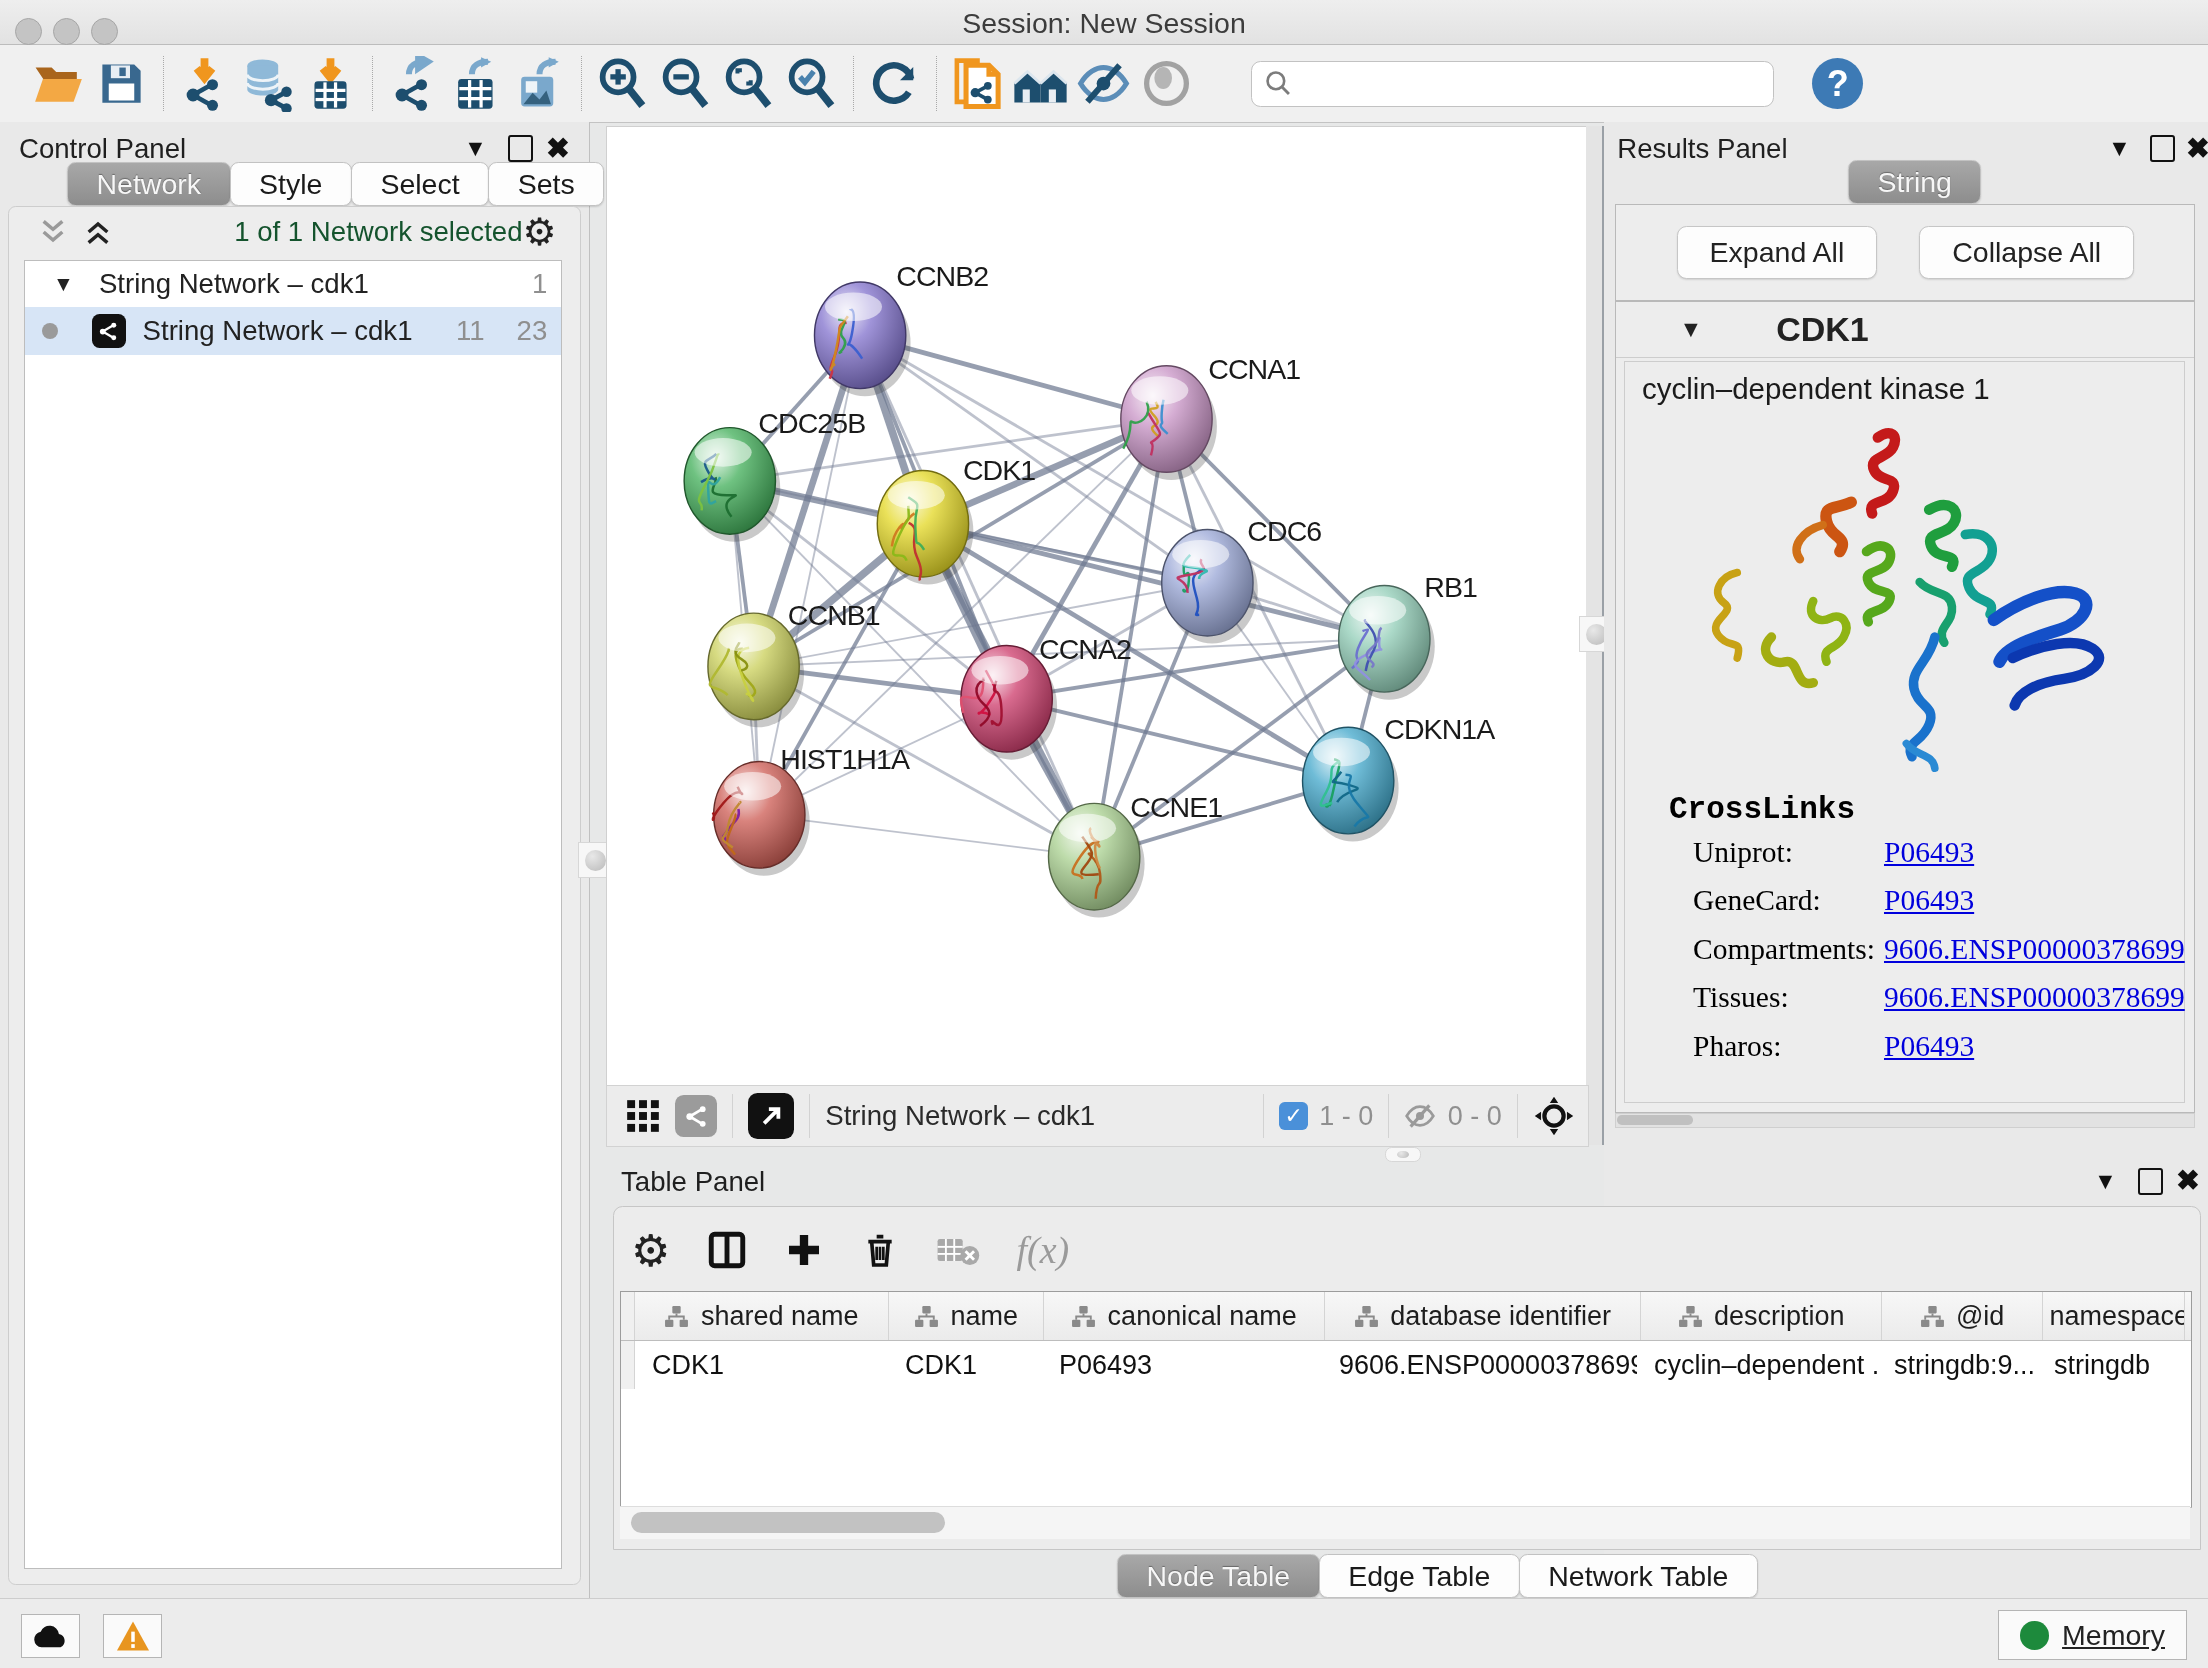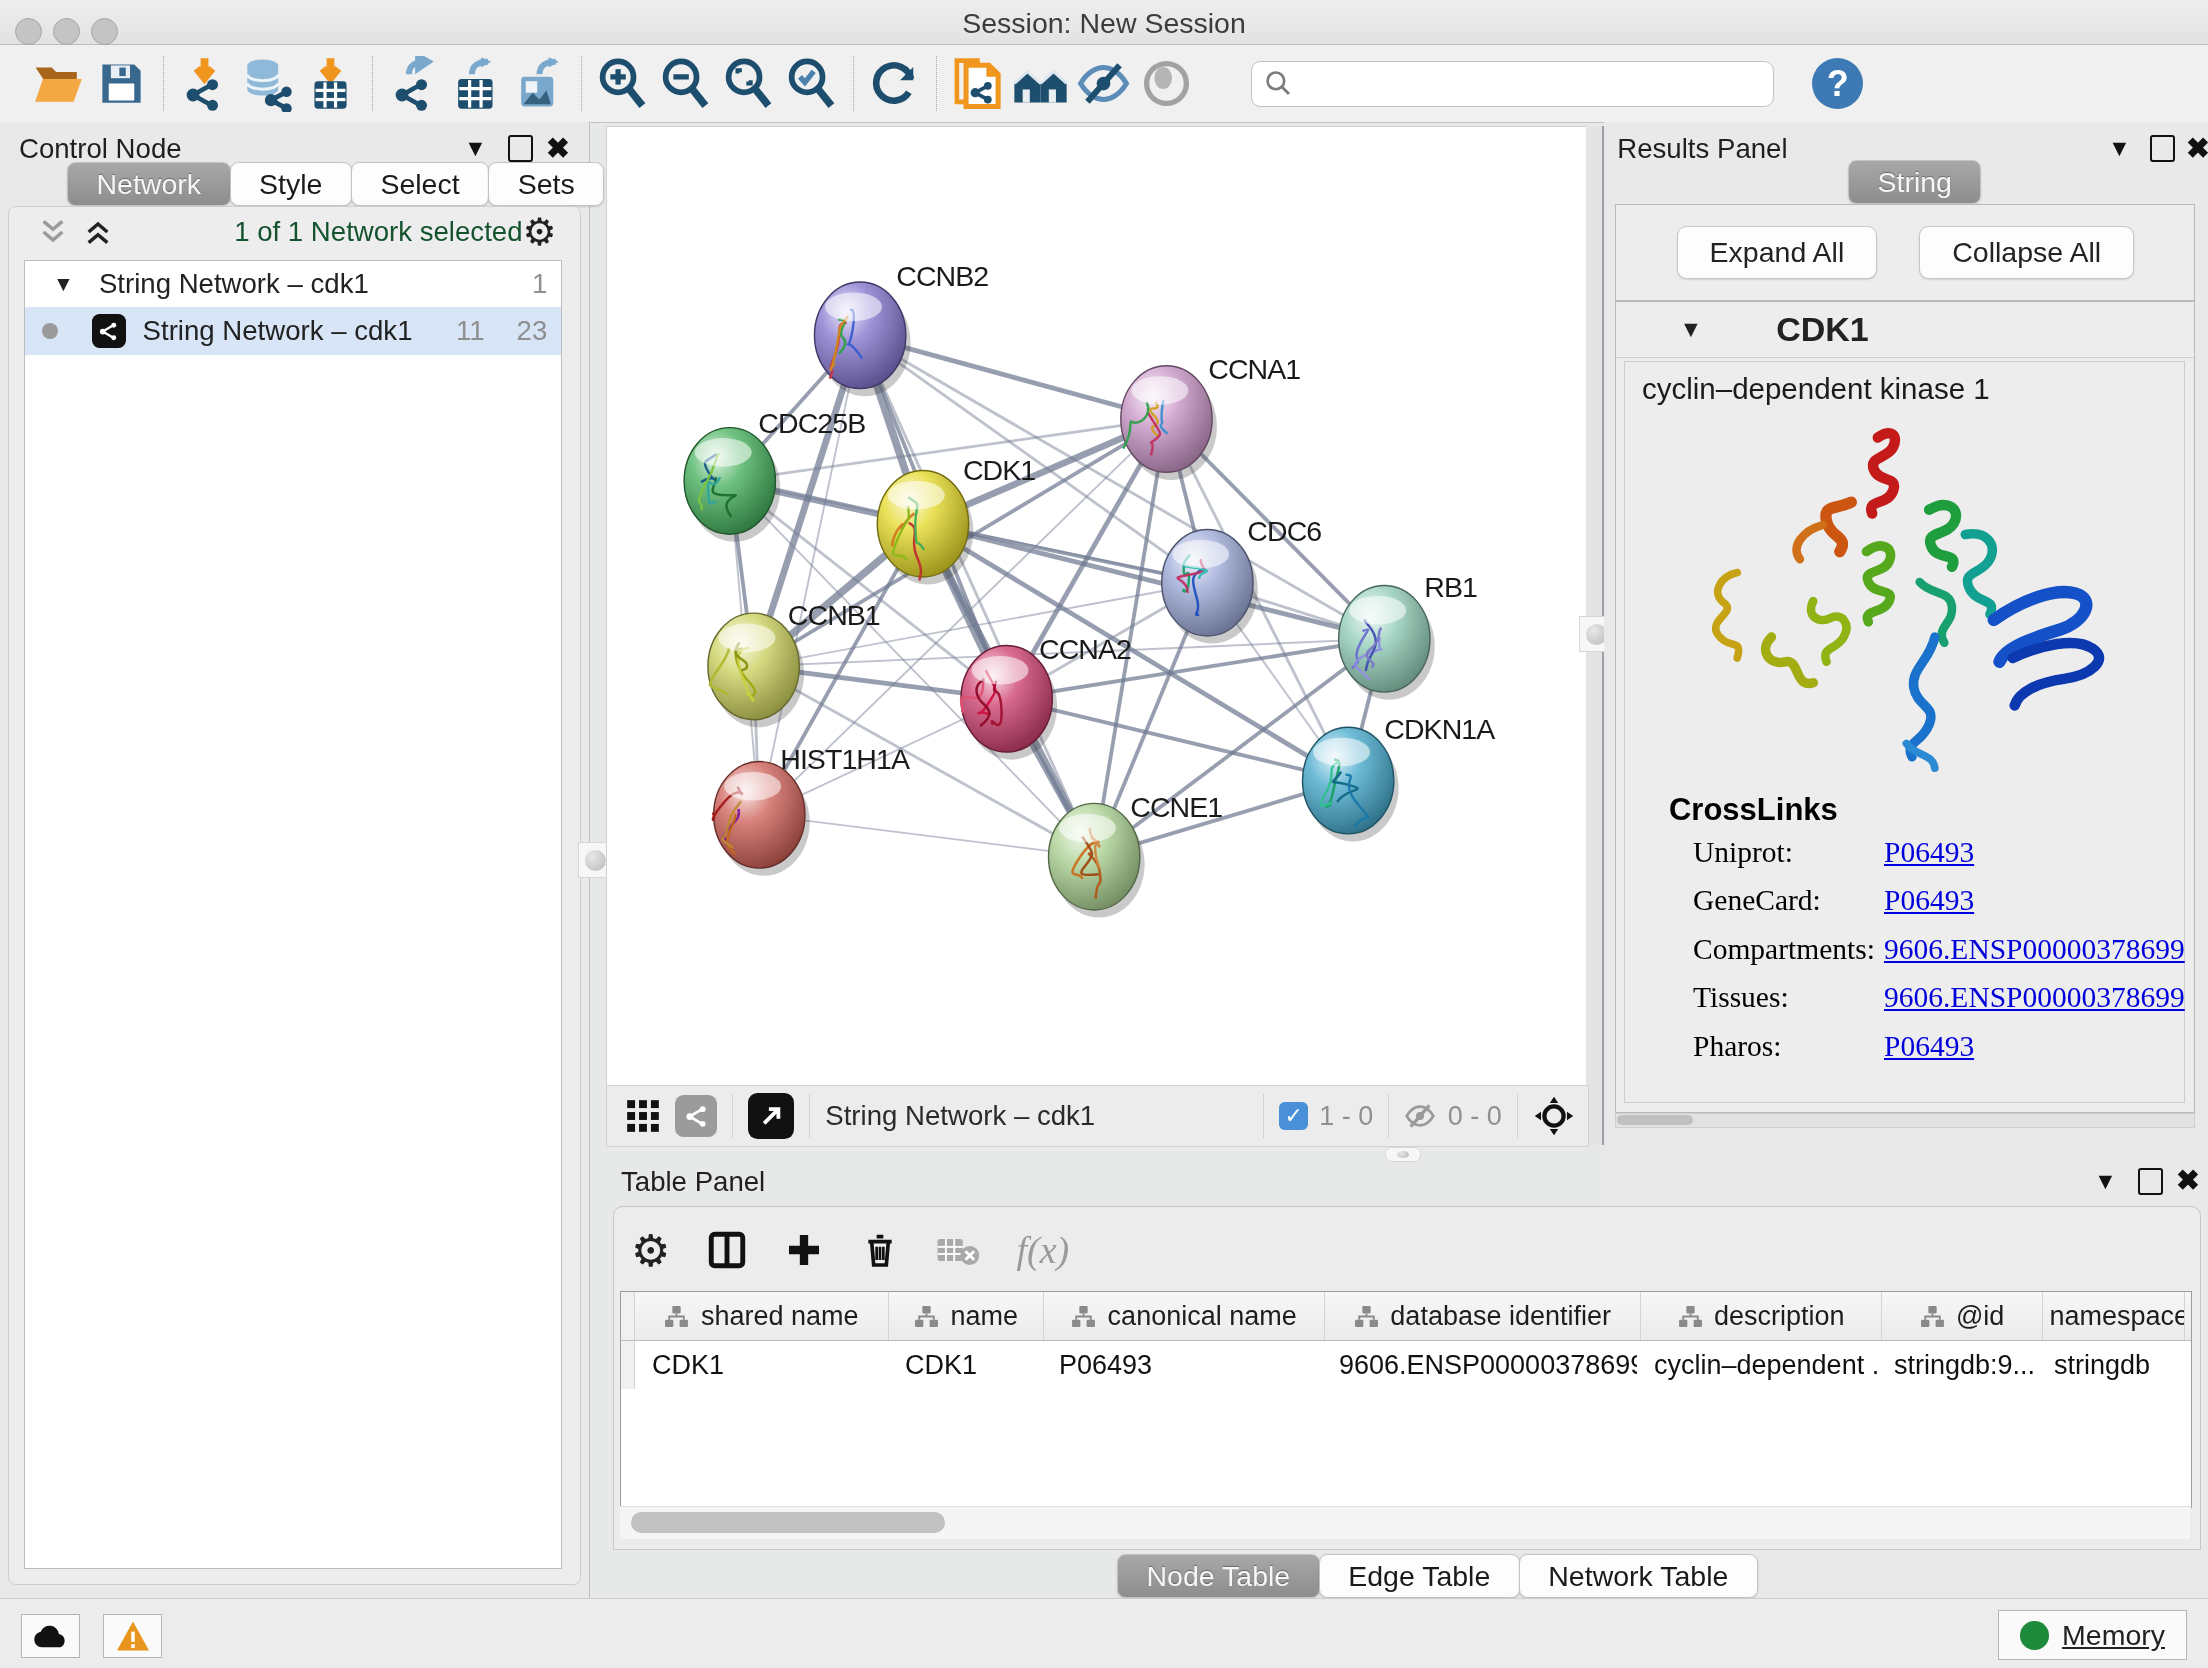--- a/index.html
+++ b/index.html
@@ -84,21 +84,21 @@
   .btn{background:#fdfdfd;border:1.9px solid #c6c6c6;border-radius:9.5px;height:51px;
     padding:0 32px;font-size:28.5px;display:flex;align-items:center;box-shadow:0 1px 1.9px rgba(0,0,0,.12);}
   .rp-box2{position:absolute;left:11.4px;top:179px;width:578px;height:810px;
     background:#ededed;border:1.9px solid #b9b9b9;}
   .gene-head{height:55px;display:flex;align-items:center;border-bottom:1.9px solid #cdcdcd;}
   .gene-head .car{margin-left:63px;font-size:23px;}
   .gene-head .g{margin-left:74px;font-size:34px;font-weight:bold;}
   .gene-body{position:absolute;left:7.6px;top:59px;width:559px;height:740px;
     background:#ededed;border:1px solid #cdcdcd;}
   .gene-desc{position:absolute;left:17px;top:9.5px;font-size:29.5px;color:#1b1b1b;}
-  .xl-title{position:absolute;left:44px;top:430px;font-family:Liberation Sans, sans-serif;
+  .xl-title{position:absolute;left:44px;top:430px;font-family:Liberation Mono, monospace;
     font-size:31px;font-weight:bold;color:#000;}
   .xl-row{position:absolute;left:68px;width:476px;font-family:"Liberation Serif",serif;
     font-size:29.5px;color:#000;display:flex;}
   .xl-row .v{margin-left:auto;color:#0000dd;text-decoration:underline;width:285px;}
   .rp-scroll{position:absolute;left:11.4px;top:991px;width:578px;height:13.3px;background:#e2e2e2;
     border:1px solid #cfcfcf;}
   .rp-scroll i{display:block;width:76px;height:9.5px;margin:1px;background:#c0c0c0;border-radius:4.8px;}
   
   .tp-head{left:606px;top:1162px;width:1603px;height:42px;}
   .tp-body{left:613px;top:1206px;width:1586px;height:342px;background:#ececec;
@@ -308,21 +308,21 @@
     <svg class="search-mag" width="28.5" height="28.5" viewBox="0 0 24 24">
         <circle cx="10" cy="10" r="7" fill="none" stroke="#7c7c7c" stroke-width="2.2"></circle>
         <line x1="15" y1="15" x2="21" y2="21" stroke="#7c7c7c" stroke-width="2.4"></line>
       </svg>
     <input class="search" type="text" placeholder="" style="">
   </span>
   <span class="help">?</span>
 </div>
 
 <div class="abs cp">
-  <div class="cp-head panel-title">Control Node</div>
+  <div class="cp-head panel-title">Control Panel</div>
   <span class="abs ph-caret" style="left:464px;top:13.3px">▼</span>
   <span class="abs ph-sq" style="left:508px;top:13.3px"></span>
   <span class="abs ph-x" style="left:546px;top:9.5px">✖</span>
   <div class="cp-tabs">
     <span class="tab sel">Network</span>
     <span class="tab">Style</span>
     <span class="tab">Select</span>
     <span class="tab">Sets</span>
   </div>
   <div class="cp-body">

